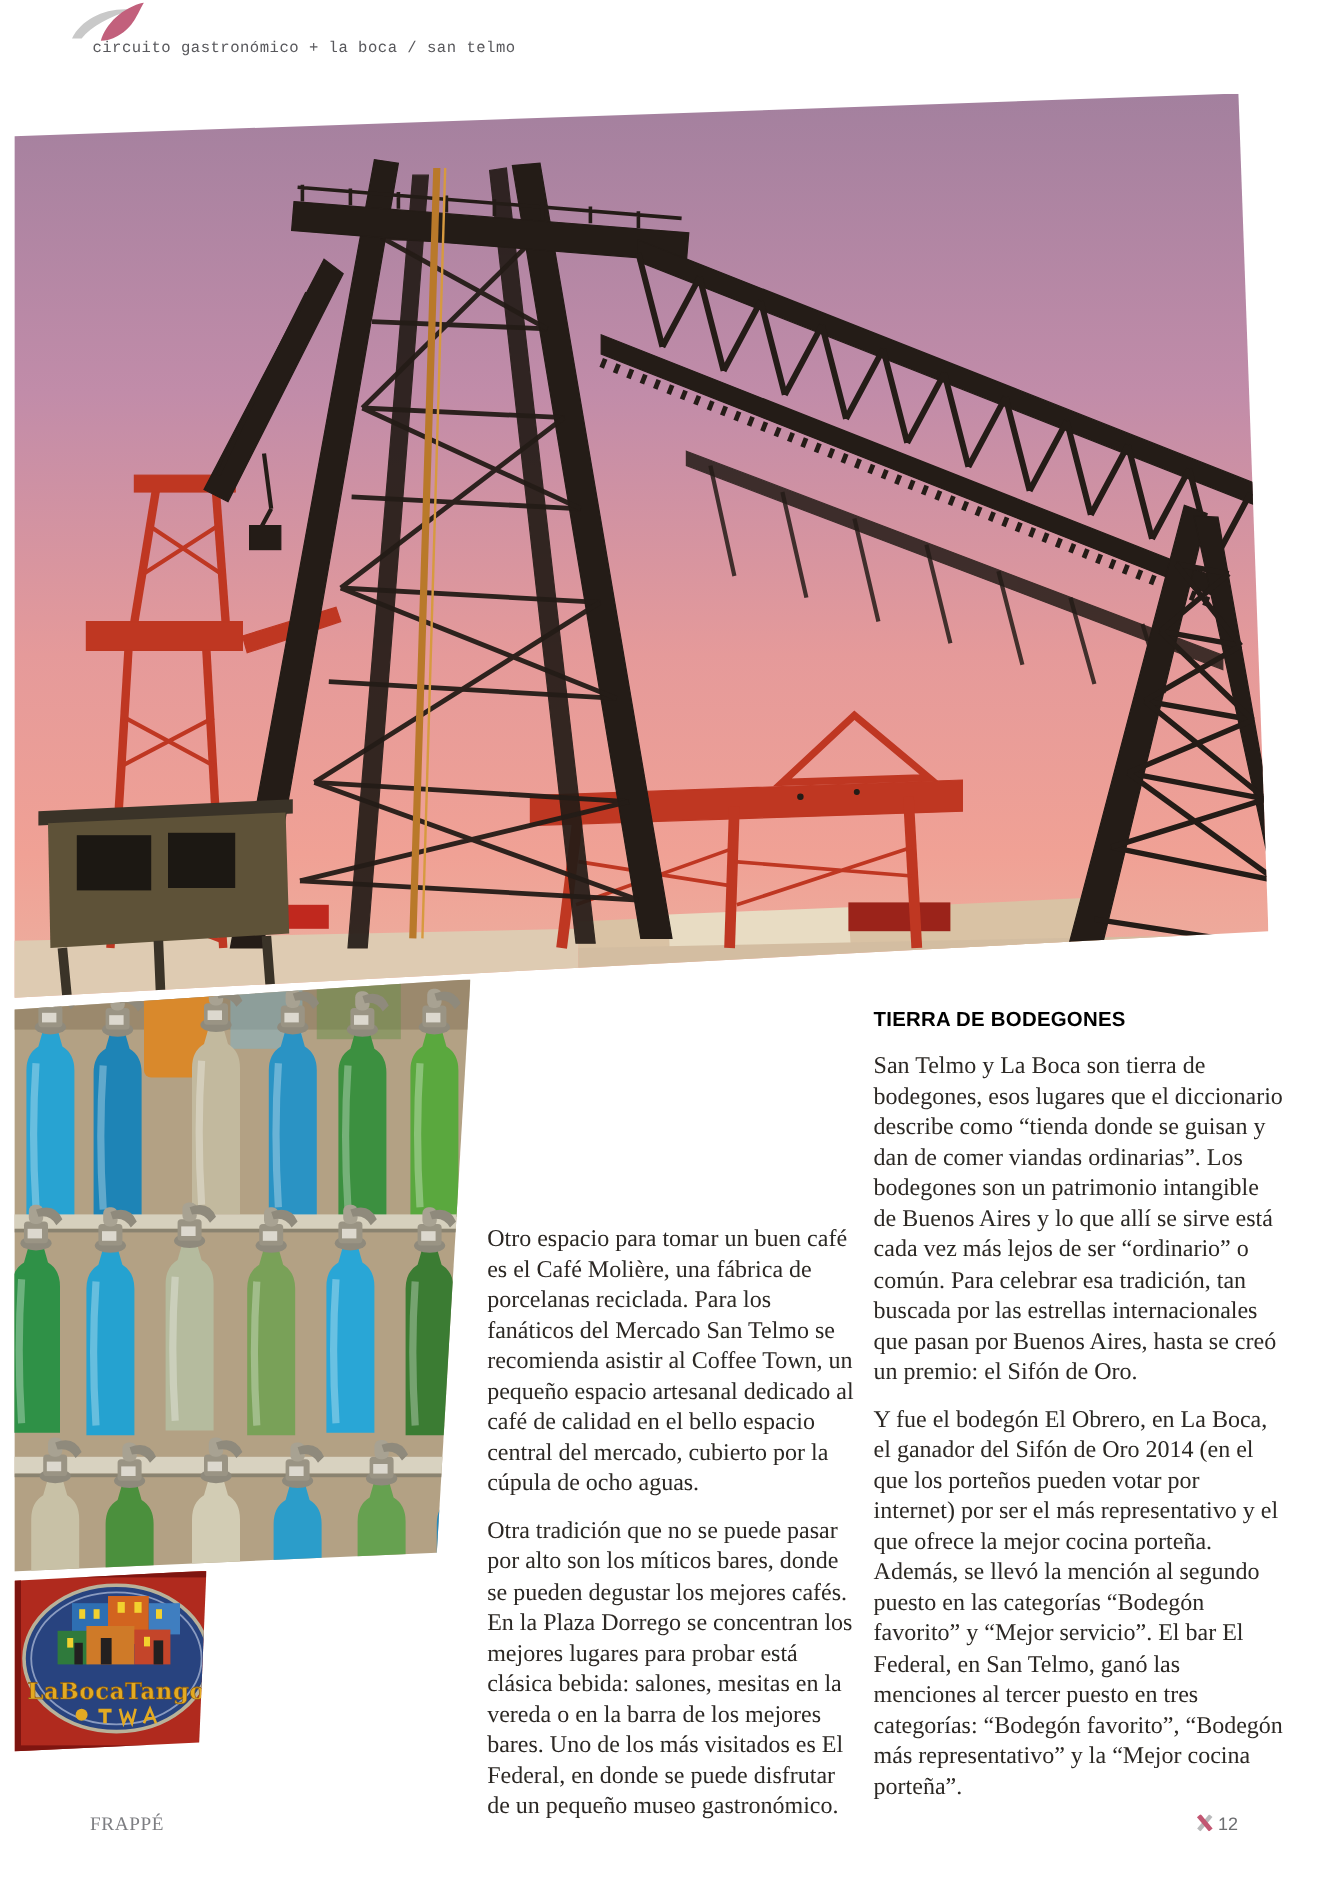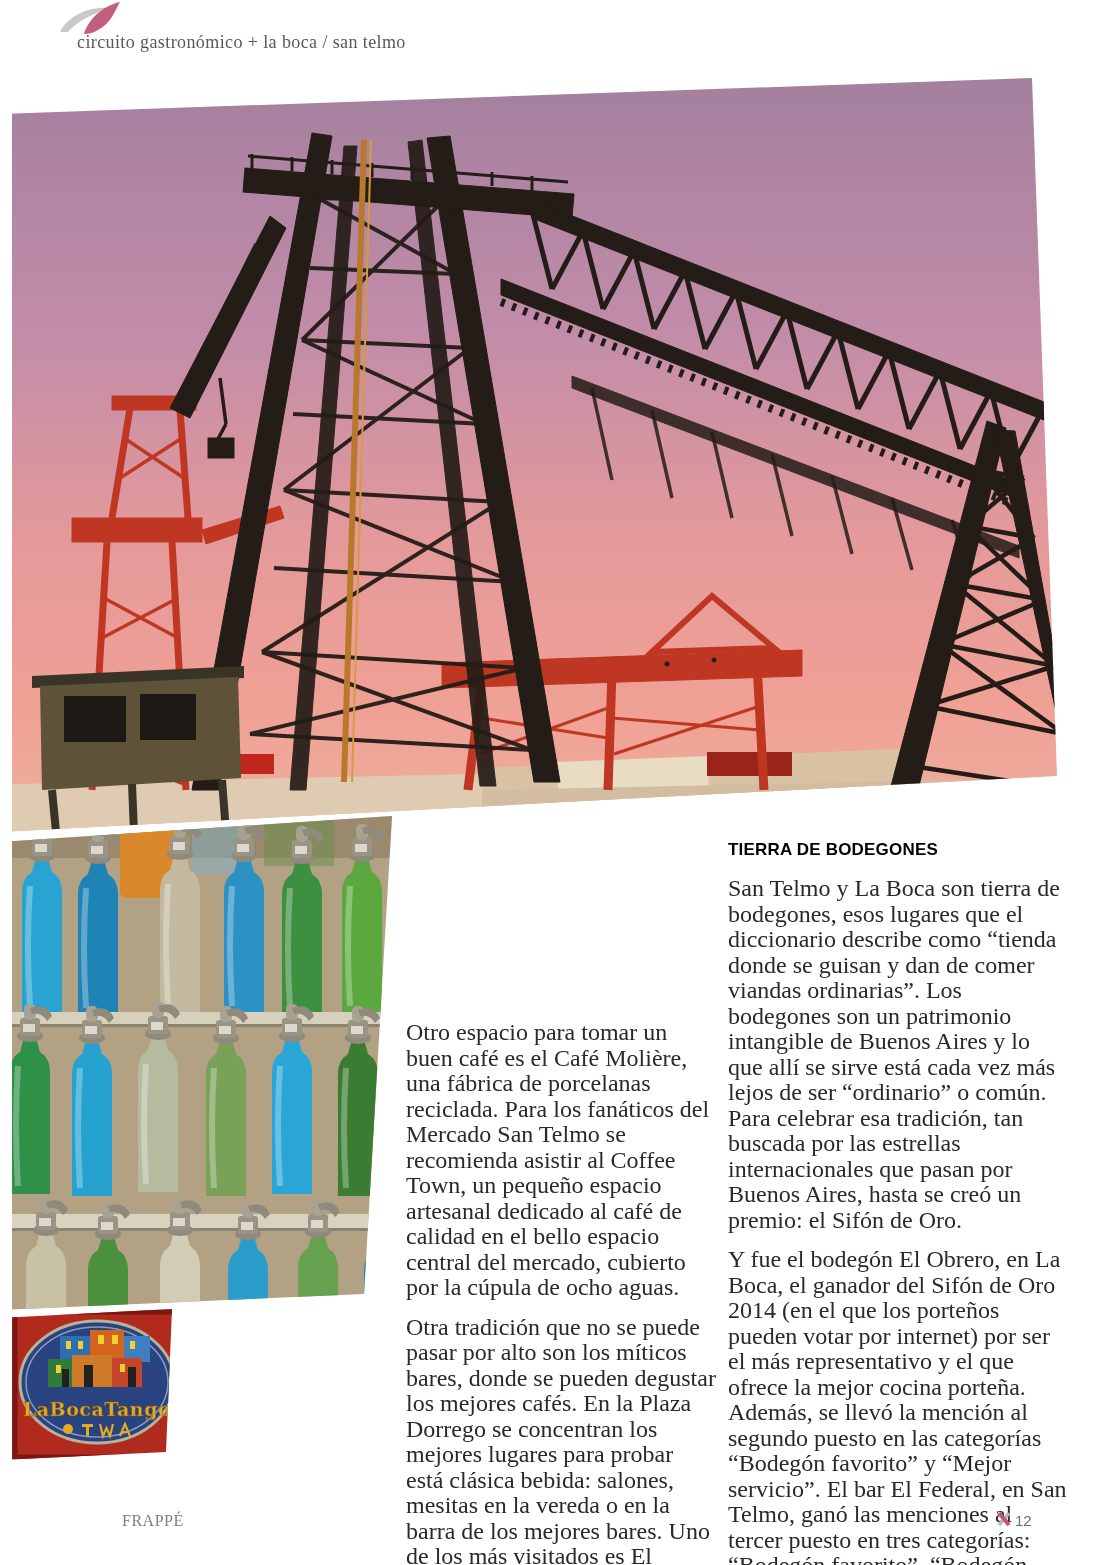--- a/index.html
+++ b/index.html
@@ -1,43 +1,43 @@
 <!DOCTYPE html>
 <html><head>
 <meta charset="utf-8">
 <style>
   html,body{margin:0;padding:0;background:#ffffff;}
   #page{position:relative;width:1107px;height:1565px;background:#ffffff;overflow:hidden;
         font-family:"Liberation Serif", serif;color:#2c2824;}
 
   
   #brand-logo{position:absolute;left:58px;top:2px;width:84px;height:34px;}
-  #header-title{position:absolute;left:77px;top:32px;font-family:Liberation Serif, serif;
-        font-size:18px;font-weight:400;color:#58585c;letter-spacing:.4px;}
+  #header-title{position:absolute;left:77px;top:32px;font-family:Liberation Mono, monospace;
+        font-size:13px;font-weight:400;color:#58585c;letter-spacing:.4px;}
 
   
   .photo{position:absolute;overflow:hidden;padding-left:12px;}
   #bridge-photo{left:0;top:78px;width:1057px;height:754px;
         clip-path:polygon(0 36px,1032px 0,1057px 698px,0 754px);}
   #bottles-photo{left:0;top:816px;width:392px;height:496px;
         clip-path:polygon(0 26px,392px 0,364px 478px,0 494px);}
   #sign-photo{left:0;top:1309px;width:172px;height:151px;
         clip-path:polygon(0 9px,172px 0,166px 143px,0 151px);}
   .photo svg{display:block;width:100%;height:100%;}
 
   
-  .col p{margin:0 0 14px 0;font-size:24px;line-height:25.5px;text-align:left;}
+  .col p{margin:0 0 14px 0;font-size:20px;line-height:25.5px;text-align:left;}
   #middle-column{position:absolute;left:406px;top:1020px;width:310px;}
   #right-column{position:absolute;left:728px;top:840px;width:342px;}
   #right-column h3{margin:0 0 16px 0;font-family:"Liberation Sans",sans-serif;
         font-size:17px;font-weight:700;color:#000000;letter-spacing:.2px;}
 
   
   #footer-magazine{position:absolute;left:75px;top:1512px;font-family:"Liberation Serif",serif;
-        font-size:16px;color:#7d7e82;letter-spacing:.5px;margin-left:47px;}
+        font-size:16px;color:#7d7e82;letter-spacing:.5px;}
   #footer-page{position:absolute;left:997px;top:1512px;display:flex;align-items:flex-start;gap:4px;
         font-family:"Liberation Sans",sans-serif;font-size:15px;color:#6d6e71;}
   #footer-page svg{display:block;}
 </style>
 </head>
 <body>
 
 <div id="page">
 
   <div id="brand-logo">

